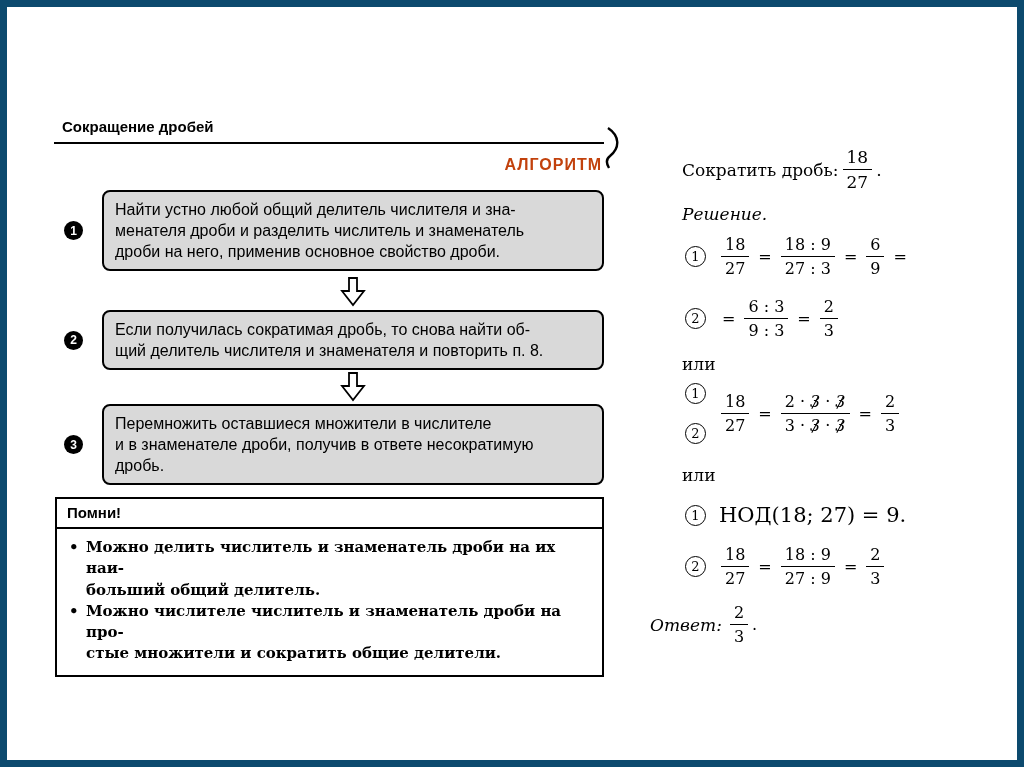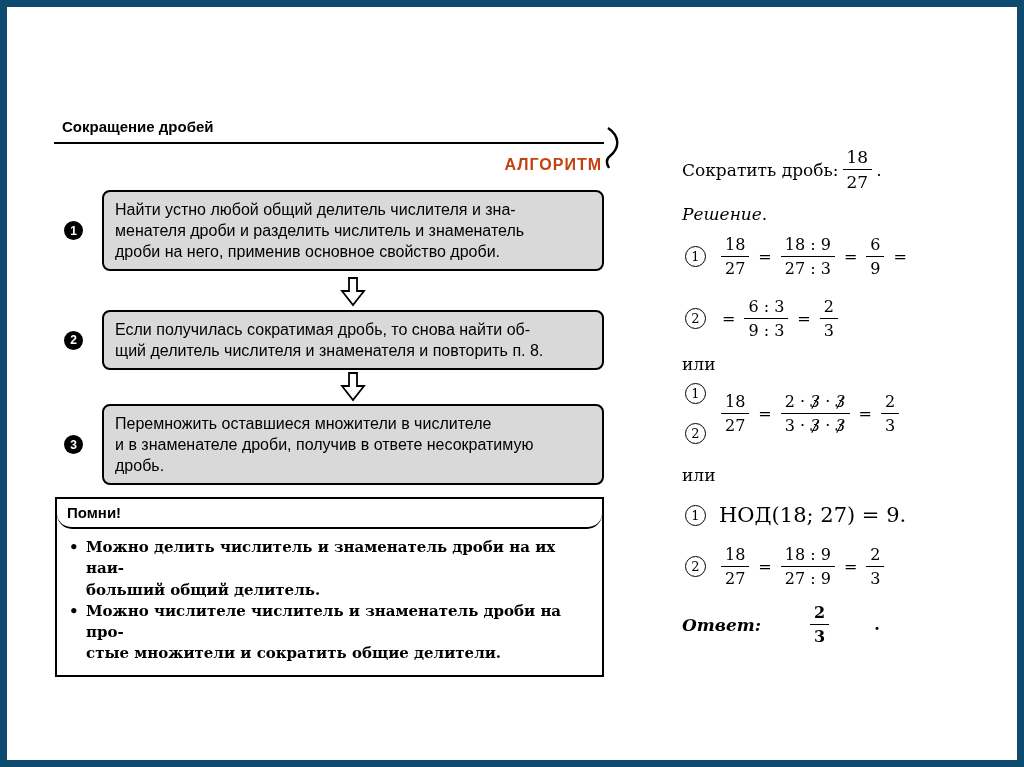--- a/index.html
+++ b/index.html
@@ -18,40 +18,40 @@
   .row1 { top: 183px; } .row2 { top: 303px; } .row3 { top: 397px; }
   .badge { width: 19px; height: 19px; border-radius: 50%; background: #000; color: #fff;
            font-size: 12px; font-weight: bold; display: flex; align-items: center; justify-content: center;
            flex: none; margin-right: 19px; }
   .step-box { width: 502px; background: #d9d9d9; border: 2px solid #000; border-radius: 8px;
               padding: 7px 11px; font-size: 16px; line-height: 1.32; white-space: pre-line; }
   .arrow { position: absolute; left: 333px; }
   .arrow1 { top: 270px; } .arrow2 { top: 365px; }
 
   .remember { position: absolute; left: 48px; top: 490px; width: 549px; border: 2px solid #000; background: #fff; }
-  .remember-head { font-size: 15px; font-weight: bold; padding: 5px 10px 6px; border-bottom: 2px solid #000; border-radius: 15px; }
+  .remember-head { font-size: 15px; font-weight: bold; padding: 5px 10px 6px; border-bottom: 2px solid #000; }
   .remember-body { padding: 8px 10px 10px 12px; font-family: "DejaVu Serif", serif;
                    font-weight: bold; font-size: 15px; line-height: 1.42; }
   .rem-item { display: flex; }
   .rem-bullet { width: 17px; flex: none; }
   .rem-text { white-space: pre-line; }
 
   
   .math { font-family: "DejaVu Serif", serif; font-size: 16px; }
   .mrow { position: absolute; display: flex; align-items: center; }
   .t-task { left: 675px; top: 140px; font-size: 17px; }
   .t-sol  { left: 675px; top: 197px; font-size: 17px; font-style: italic; font-weight: normal; }
   .t-m1a  { left: 678px; top: 228px; }
   .t-m1b  { left: 678px; top: 290px; }
   .t-or1  { left: 675px; top: 347px; font-size: 17px; }
   .t-m2   { left: 678px; top: 376px; }
   .t-or2  { left: 675px; top: 458px; font-size: 17px; }
   .t-m3a  { left: 678px; top: 496px; }
   .t-m3b  { left: 678px; top: 538px; }
-  .t-ans  { left: 675px; top: 596px; font-weight: bold; gap: 41px; }
+  .t-ans  { left: 643px; top: 596px; font-weight: normal; }
 
   .circ { width: 21px; height: 21px; border: 1.4px solid #000; border-radius: 50%;
           display: flex; align-items: center; justify-content: center;
           font-size: 13px; font-weight: normal; flex: none; margin-right: 11px; }
   .circ-col { display: flex; flex-direction: column; gap: 19px; margin-right: 11px; }
   .circ-col .circ { margin-right: 0; }
 
   .frac { display: inline-flex; flex-direction: column; align-items: center; margin: 0 4px; }
   .fnum { padding: 0 4px 2px; border-bottom: 1.6px solid #000; white-space: nowrap; }
   .fden { padding: 2px 4px 0; white-space: nowrap; }

